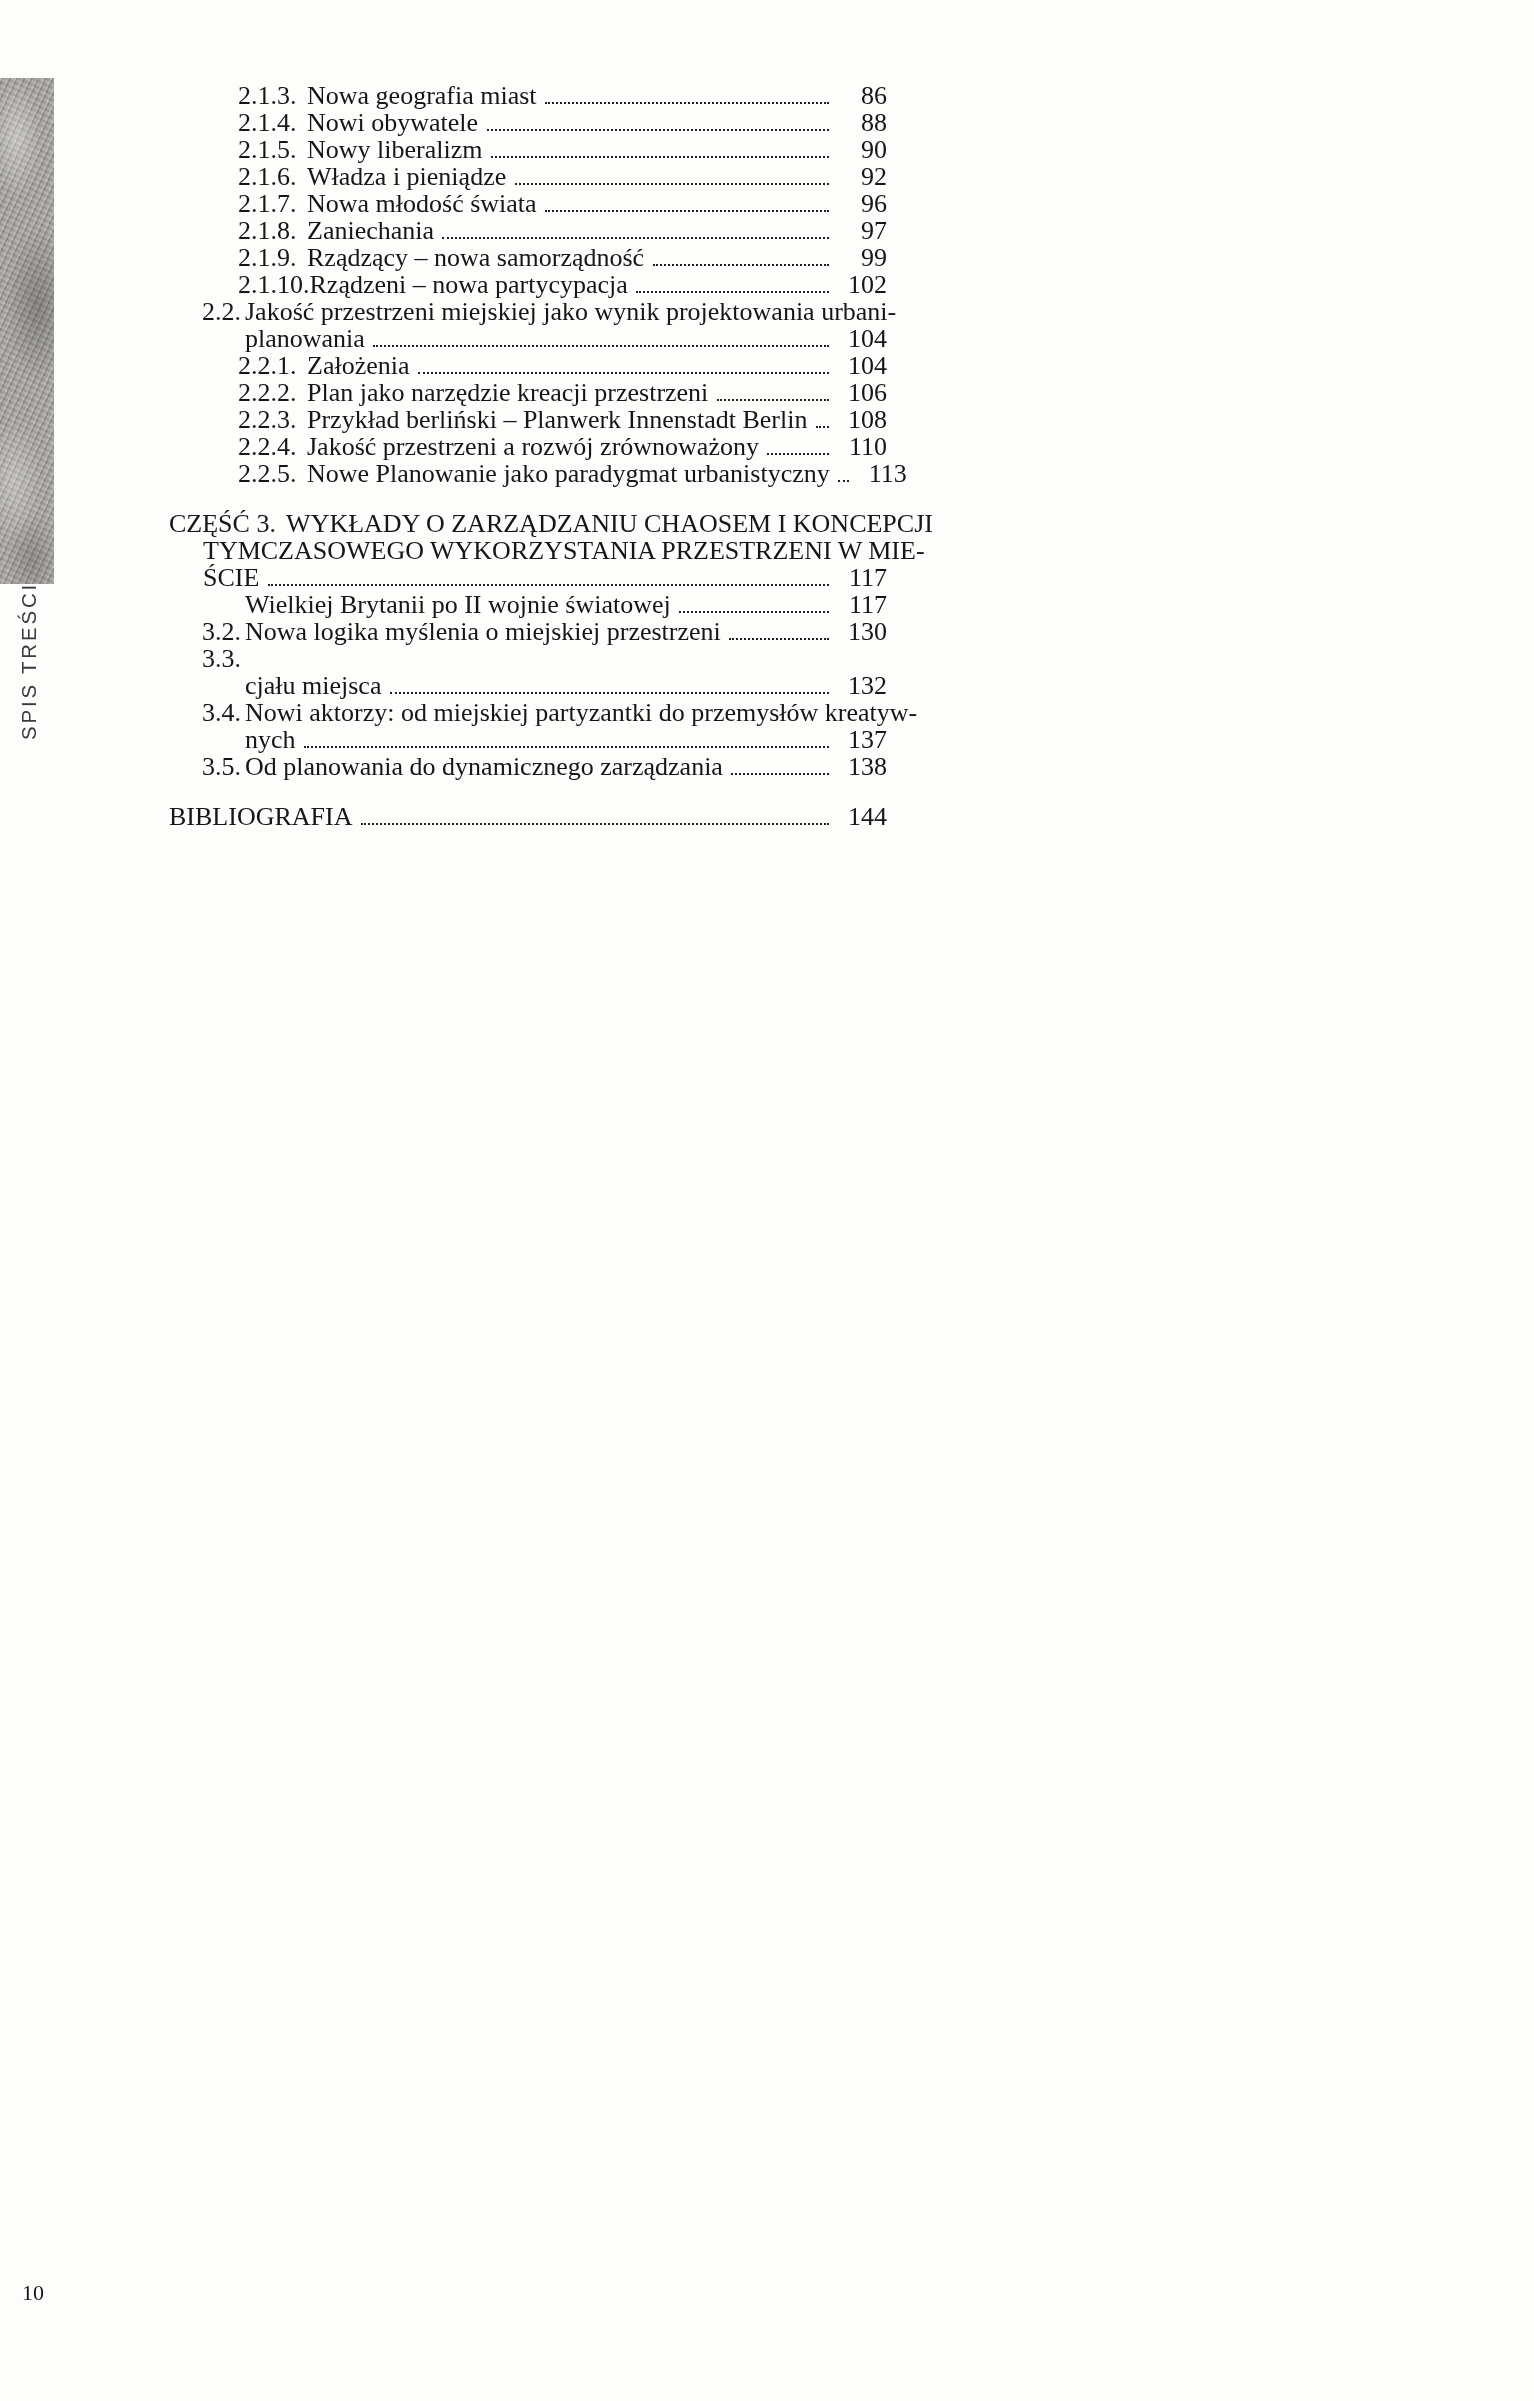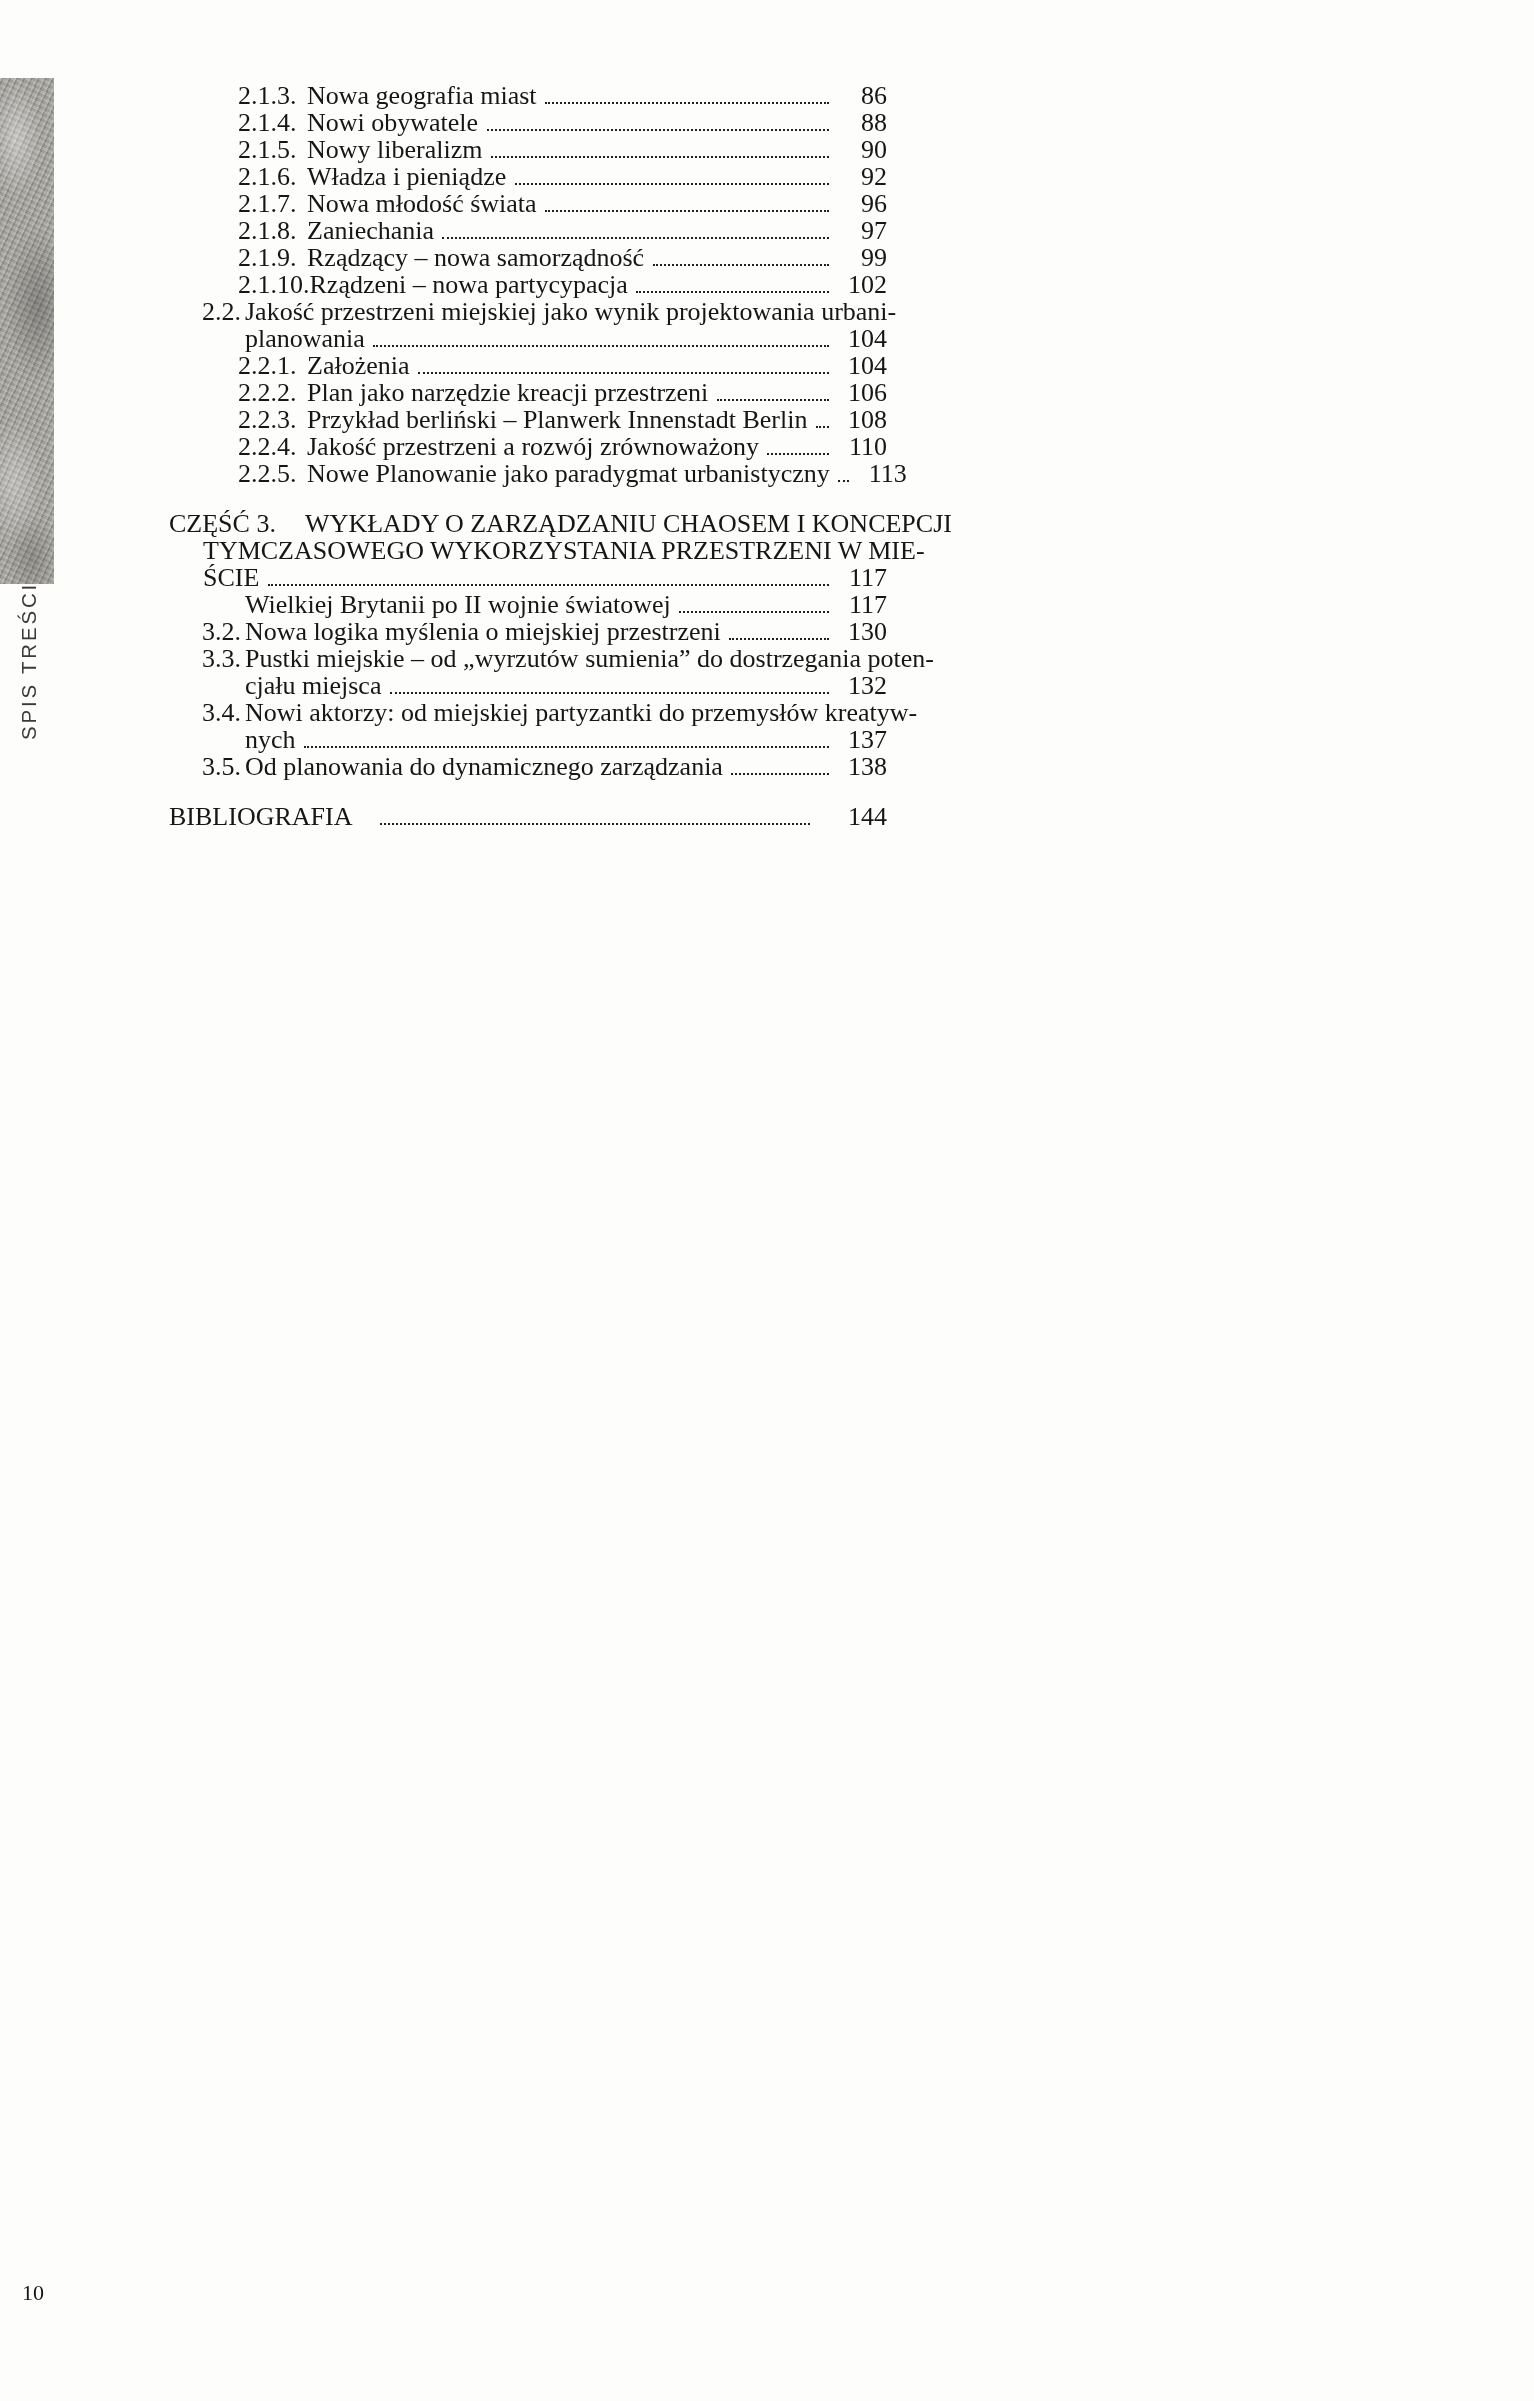--- a/index.html
+++ b/index.html
@@ -54,21 +54,21 @@
     font-size: 26px;
     line-height: 27px;
   }
   .entry.bold { font-weight: normal; }
   .gap-before { margin-top: 23px; }
 
   .line { display: flex; align-items: baseline; white-space: nowrap; }
 
   
   .lvl-a .line { padding-left: 34px; }
-  .lvl-a .line.first { padding-left: 0; gap: 19px; }
+  .lvl-a .line.first { padding-left: 0; }
   .lvl-a .num { flex: none; margin-right: 10.2px; }
 
   .lvl-b .line { padding-left: 76px; }
   .lvl-b .line.first { padding-left: 33px; }
   .lvl-b .num { flex: none; min-width: 43px; }
 
   .lvl-c .line { padding-left: 138px; }
   .lvl-c .line.first { padding-left: 69px; }
   .lvl-c .num { flex: none; min-width: 69px; }
 
@@ -243,21 +243,20 @@
         <div class="line first">
           <span class="num">3.2.</span>
           <span class="txt">Nowa logika myślenia o miejskiej przestrzeni</span>
           <span class="leader"></span>
           <span class="pg">130</span>
         </div>
       </div>
       <div class="entry lvl-b bold">
         <div class="line first">
           <span class="num">3.3.</span>
-          <span class="txt">Pustki miejskie – od „wyrzutów sumienia” do dostrzegania poten-</span>
         </div>
         <div class="line">
           <span class="txt">cjału miejsca</span>
           <span class="leader"></span>
           <span class="pg">132</span>
         </div>
       </div>
       <div class="entry lvl-b bold">
         <div class="line first">
           <span class="num">3.4.</span>

